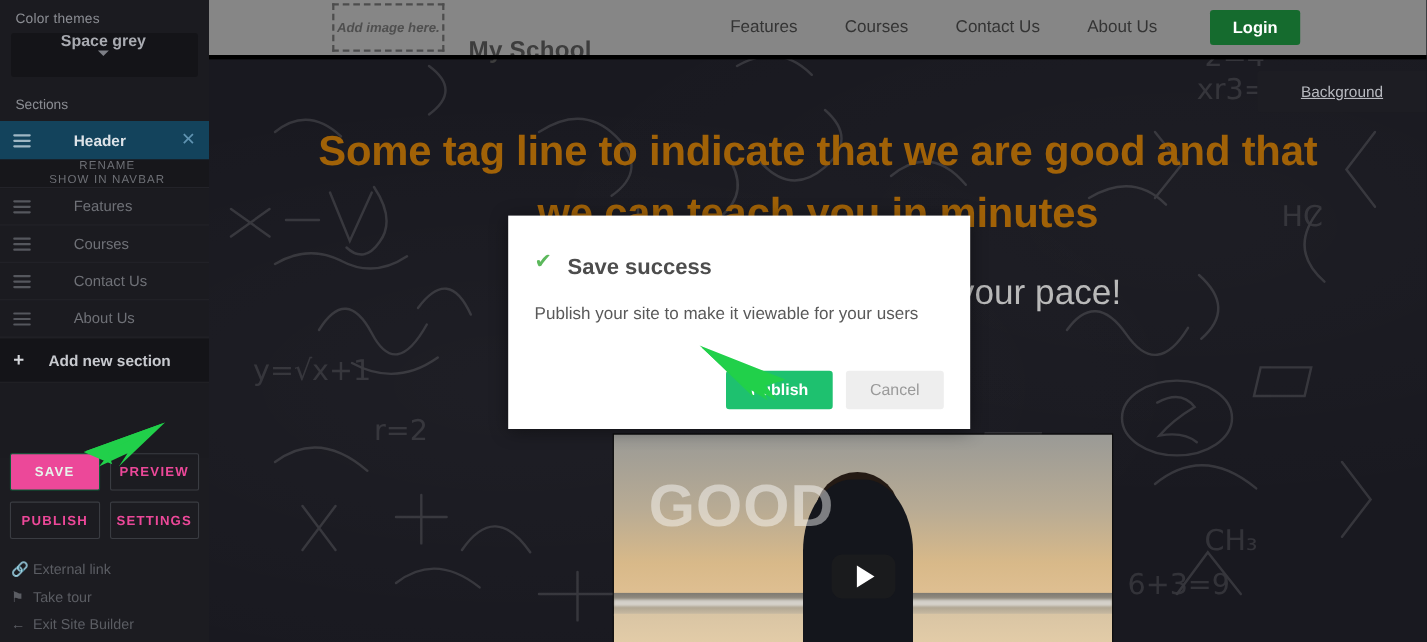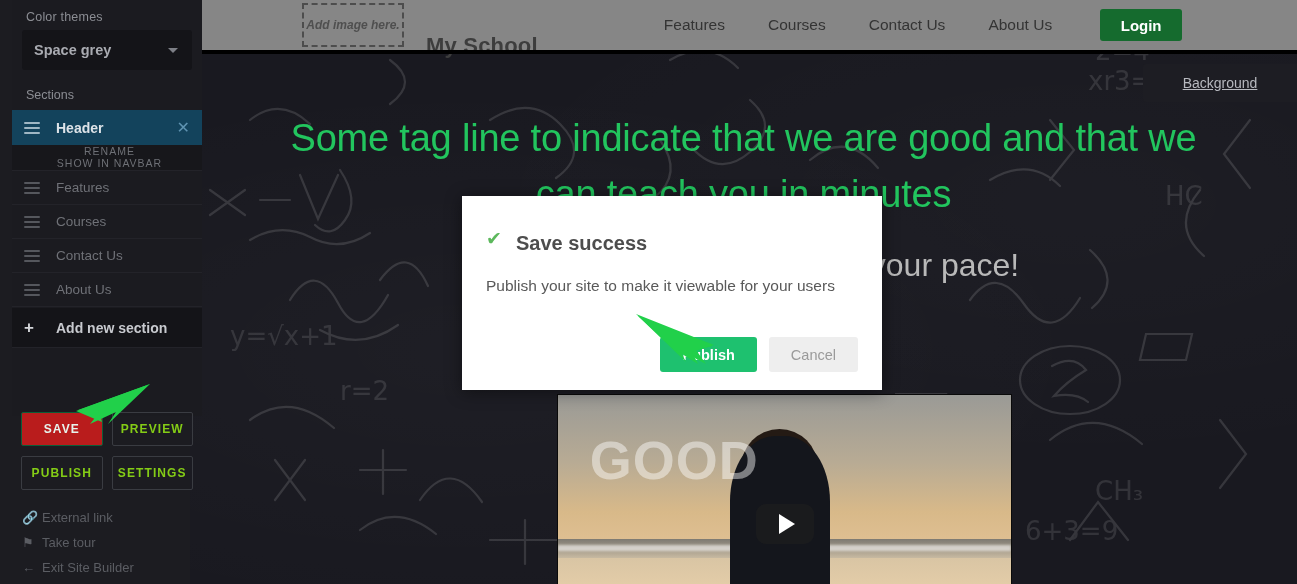--- a/index.html
+++ b/index.html
@@ -6,44 +6,45 @@
   html, body {
     width: 1297px; height: 584px;
     overflow: hidden;
     font-family: "Liberation Sans", sans-serif;
     background: #1c1c21;
   }
   #root { position: relative; width: 1297px; height: 584px; overflow: hidden; }
 
   
   #sidebar {
-    position: absolute; left: 12px; top: 0; width: 190px; height: 416px;
+    position: absolute; left: 0; top: 0; width: 190px; height: 416px;
     background: #1b1b20; z-index: 40;
   }
   .side-label {
     font-size: 12.5px; color: #8b8d93; padding: 10px 14px 6px 14px;
     letter-spacing: .2px;
   }
   .theme-select {
     margin: 0 10px; height: 40px; background: #141418; border-radius: 3px;
-    display: flex; align-items: center; justify-content: space-between;
+    display: flex; align-items: center; 
     padding: 0 14px 0 12px;
+    flex-direction: column;
   }
   .theme-select .tname { font-size: 14.5px; color: #a9abb1; font-weight: bold; }
   .caret { width: 0; height: 0; border-left: 5px solid transparent;
            border-right: 5px solid transparent; border-top: 5px solid #7d7f86; }
 
   .sections-head {
     font-size: 12.5px; color: #8b8d93; padding: 18px 14px 8px 14px;
   }
 
   .sec-row {
     height: 34px; display: flex; align-items: center;
     padding: 0 12px 0 12px; border-bottom: 1px solid #232329;
-    color: #6f7177; font-size: 13.5px;
+    color: #6f7177; font-size: 13.5px; gap: 23px;
   }
   .sec-row .burger { width: 16px; margin-right: 16px; display:inline-block; }
   .sec-row .burger i {
     display: block; height: 2px; background: #55575d; margin: 3px 0; border-radius: 1px;
   }
   .sec-row .sec-label { flex: 1; }
 
   .sec-row.active {
     background: #13435c; color: #cfd4d8; height: 35px; border-bottom: none;
   }
@@ -69,24 +70,24 @@
   .add-new .plus { font-size: 17px; margin-right: 16px; color:#d4d6da; width:16px; }
 
   .btn-grid {
     position:absolute; left:0; top:412px; width:190px;
     padding: 0 9px; display:grid; grid-template-columns: 1fr 1fr;
     gap: 10px 9px;
   }
   .sbtn {
     height: 34px; display:flex; align-items:center; justify-content:center;
     font-size: 12px; letter-spacing:1.1px; font-weight:bold;
-    border:1px solid #3a3c42; color:#84cc16; border-radius:2px;
+    border:1px solid #3a3c42; color:#ec4899; border-radius:2px;
     background: transparent;
   }
-  .sbtn.primary { background:#b91c1c; border-color:#0b5e38; color:#e7f3ec; }
+  .sbtn.primary { background:#ec4899; border-color:#0b5e38; color:#e7f3ec; }
 
   .links { position:absolute; left:0; top:505px; width:190px; padding: 0 10px; }
   .link-row {
     display:flex; align-items:center; height:25px; color:#5b5d63; font-size:13px;
   }
   .link-row .lic { width:20px; display:inline-block; color:#5b5d63; font-size:13px; }
 
   
   #stage {
     position:absolute; left:190px; top:0; right:0; bottom:0;
@@ -135,21 +136,21 @@
     background:#1d1d23; border-radius:3px 0 0 3px;
     display:flex; align-items:center; justify-content:center;
     color:#b7b9bf; font-size:14px; z-index:25;text-decoration:underline;
   }
 
   
   #hero {
     position:absolute; left:0; top:110px; right:0; text-align:center; z-index:10;
   }
   #hero h1 {
-    font-size: 38px; font-weight: normal; color:#22c55e; line-height: 56px;
+    font-size: 38px; font-weight: bold; color:#a16207; line-height: 56px;
     letter-spacing:-.2px; padding: 0 70px;
   }
   #hero h2 {
     margin-top: 22px; font-size: 32px; font-weight: normal;
     color:#b9b9b9; line-height: 42px; padding: 0 90px;
   }
 
   
   #video {
     position:absolute; left:367px; top:394px; width:455px; height:260px;

